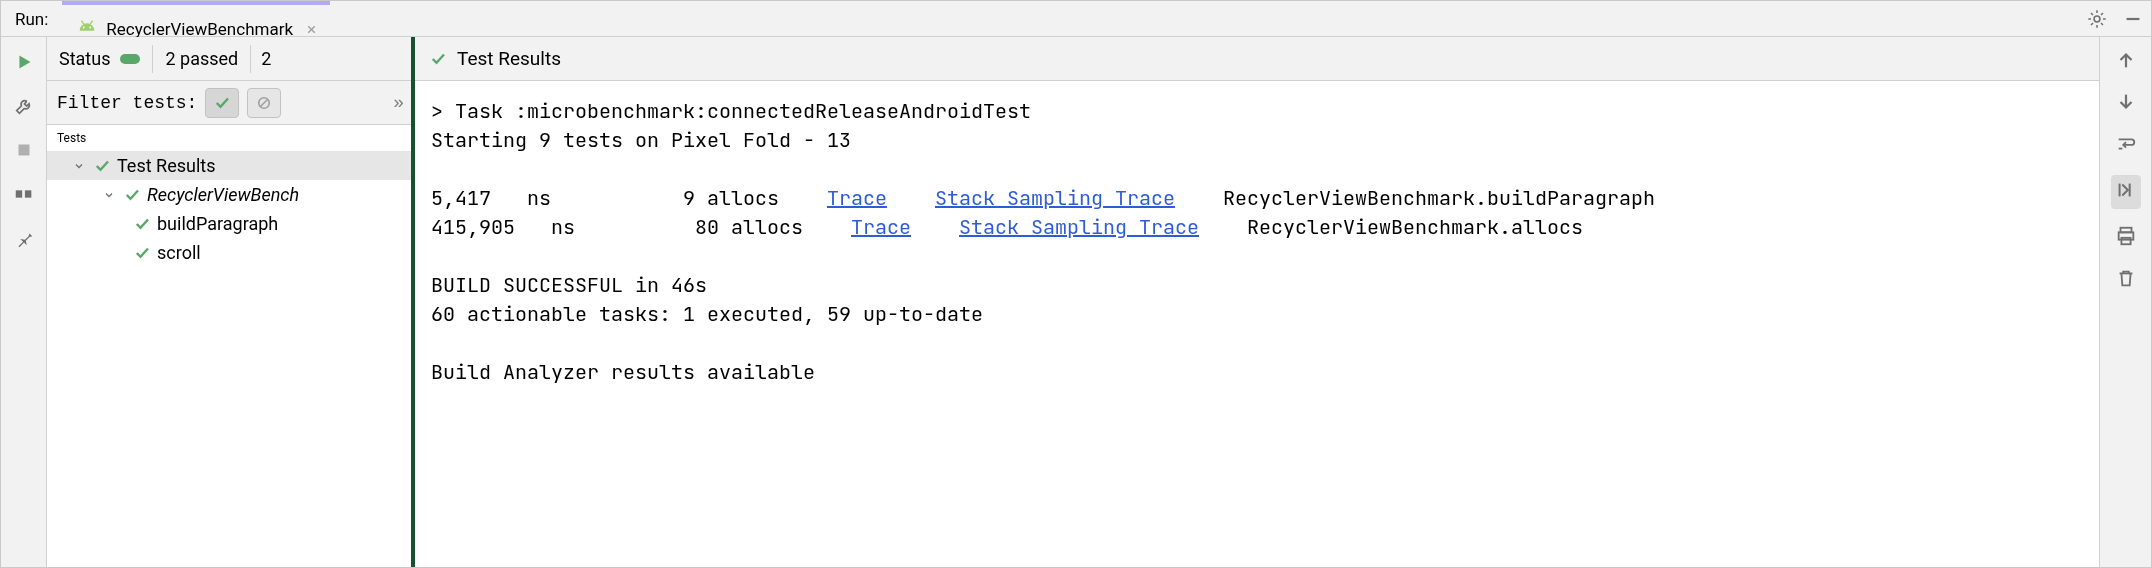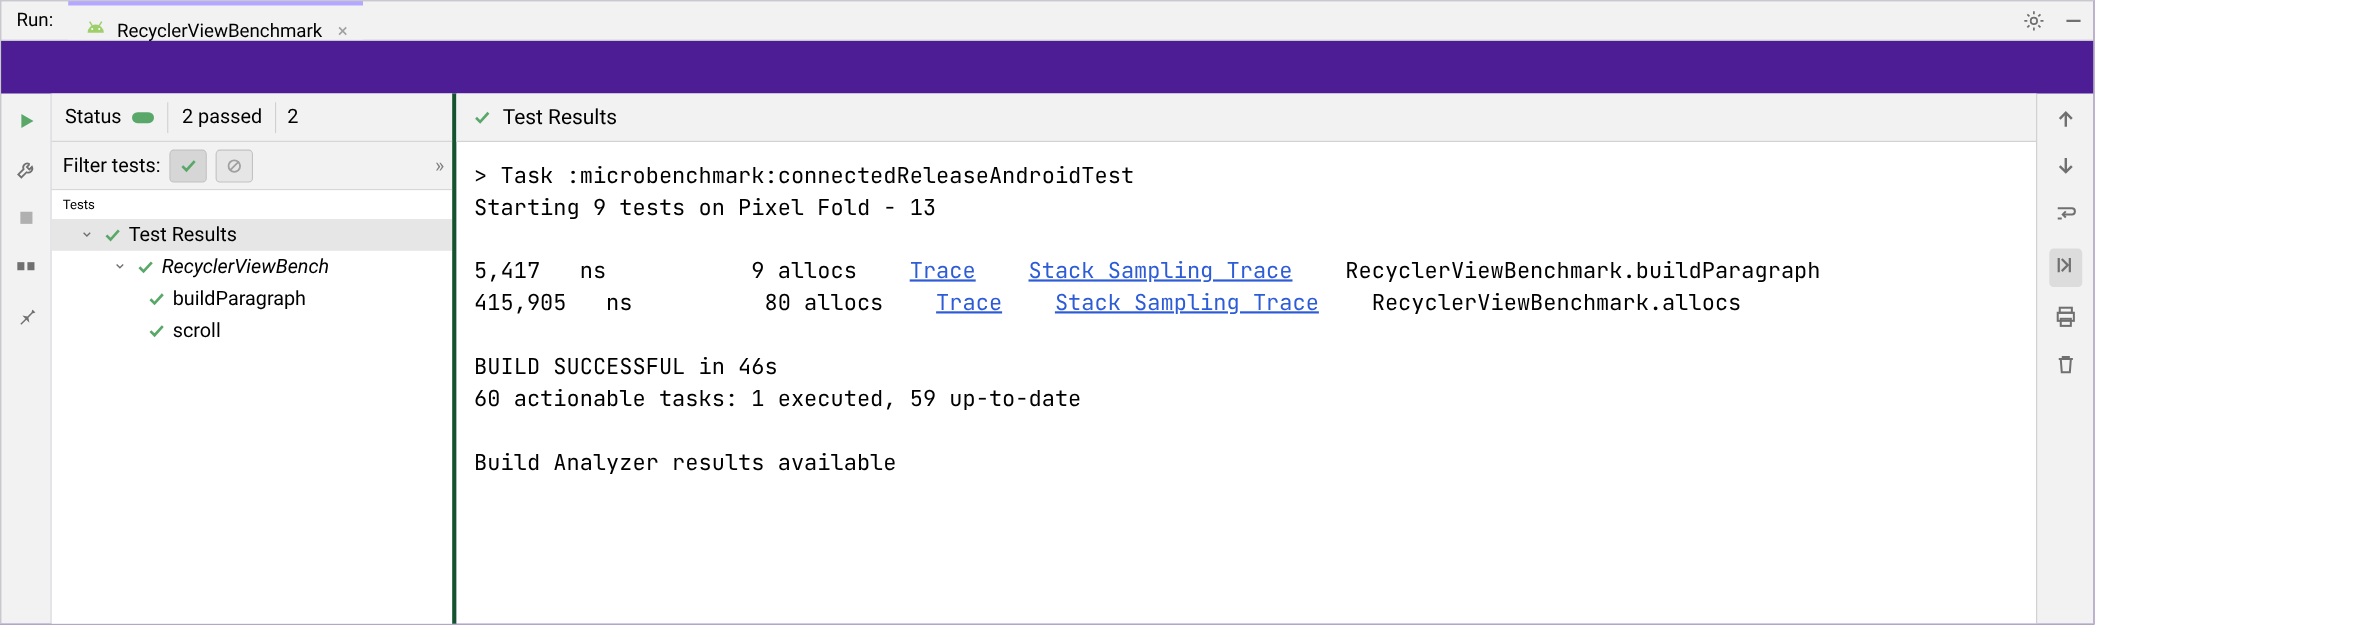--- a/index.html
+++ b/index.html
@@ -1,17 +1,17 @@
 <!DOCTYPE html>
 <html><head>
 <meta charset="utf-8">
 <style>
   * { box-sizing: border-box; }
   html, body { margin: 0; padding: 0; font-family: -apple-system, "Segoe UI", Roboto, Arial, sans-serif; font-size: 18px; color: #000; background: #fff; }
-  .panel { width: 1904px; height: 568px; border: 1px solid #c9c9c9; background: #4c1d95; display: flex; flex-direction: column; gap: 48px; }
+  .panel { width: 2152px; height: 568px; border: 1px solid #c9c9c9; background: #e5e5e5; display: flex; flex-direction: column; }
 
   
   .titlebar { height: 36px; display: flex; align-items: stretch; background: #f2f2f2; border-bottom: 1px solid #d0d0d0; }
   .titlebar .run-label { padding: 8px 14px; font-size: 17px; color: #000; }
   .tab { display: flex; align-items: center; gap: 8px; padding: 22px 14px 6px 14px; background: #f2f2f2; border-top: 4px solid #b3a7ff; margin-top: 0; font-size: 17px; }
   .tab .close-x { color: #a0a0a0; padding-left: 6px; }
   .titlebar .spacer { flex: 1; }
   .titlebar .gear, .titlebar .minimize { width: 36px; display: flex; align-items: center; justify-content: center; color: #707070; }
 
   
@@ -23,21 +23,21 @@
 
   
   .testcol { background: #fff; border-right: 4px solid #14532d; display: flex; flex-direction: column; min-width: 0; }
   .status-row { height: 44px; background: #f2f2f2; display: flex; align-items: center; border-bottom: 1px solid #d0d0d0; }
   .status-row .status { padding: 0 12px; display: flex; align-items: center; gap: 10px; }
   .pill { width: 20px; height: 10px; border-radius: 5px; background: #59a869; display:inline-block; }
   .divider-v { width: 1px; height: 28px; background: #d0d0d0; }
   .status-row .passed { padding: 0 12px; }
   .status-row .count { padding: 0 10px; }
 
-  .filter-row { height: 44px; background: #f2f2f2; display: flex; align-items: center; gap: 8px; padding: 0 10px; border-bottom: 1px solid #d0d0d0; }
+  .filter-row { height: 44px; background: #f2f2f2; display: flex; align-items: center; gap: 8px; padding: 0 10px; border-bottom: 1px solid #d0d0d0; font-family: Liberation Mono, monospace; }
   .tbtn { width: 34px; height: 30px; border: 1px solid #c2c2c2; border-radius: 4px; display: flex; align-items: center; justify-content: center; background: #e6e6e6; }
   .tbtn.on { background: #d6d6d6; }
   .chev-right { margin-left: auto; color: #808080; letter-spacing: -3px; }
 
   .tests-hdr { padding: 6px 10px; font-size: 12px; color: #000; background:#fff; }
   .tree { flex: 1; overflow: hidden; font-size: 18px; background:#fff; }
   .tree-row { display: flex; align-items: center; gap: 6px; padding: 4px 8px; white-space: nowrap; }
   .tree-row.sel { background: #e6e6e6; }
   .indent1 { padding-left: 26px; }
   .indent2 { padding-left: 56px; font-style: italic; }

